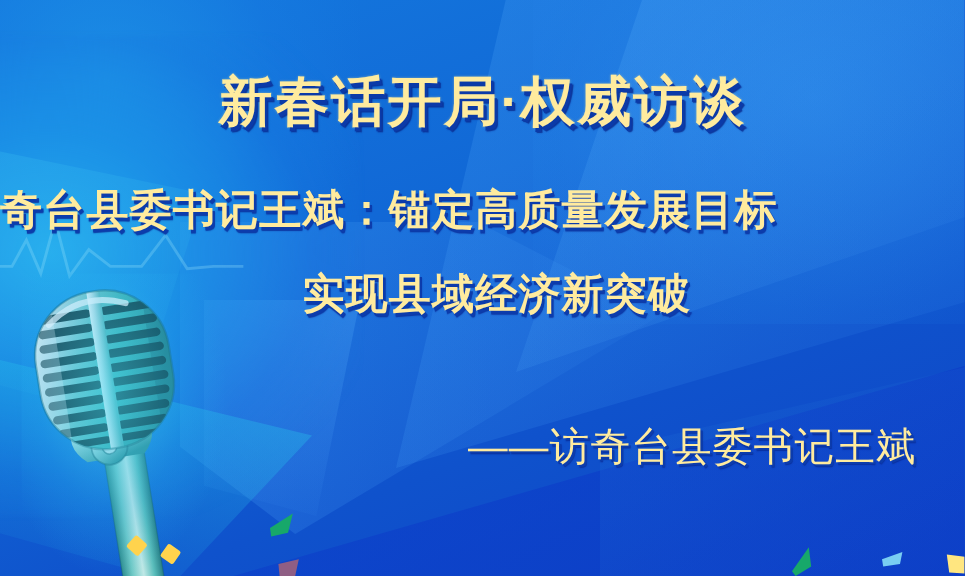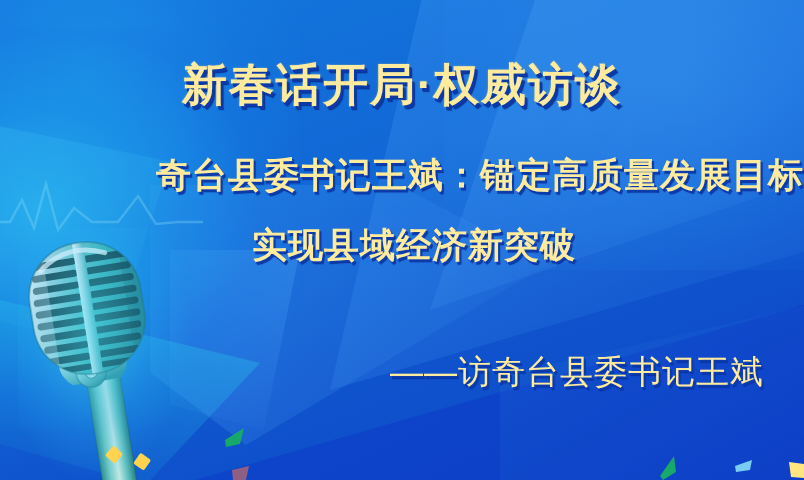--- a/index.html
+++ b/index.html
@@ -116,21 +116,21 @@
        2px 3px 0 #0b3aa8,
        3px 4px 1px rgba(8,40,140,0.85),
        0 0 2px rgba(255,235,150,0.5);
     z-index:6;
   }
 
   .line2{
     position:absolute;
     left:0; top:152px;
     width:804px;
-    text-align:right;
+    text-align:left;
     font-size:35px;
     font-weight:bold;
     letter-spacing:1px;
     color:#ffeb9e;
     text-shadow:
        2px 2px 0 #0c3cac,
        2px 3px 1px rgba(8,42,150,0.85);
     z-index:6;
   }
   .line3{

